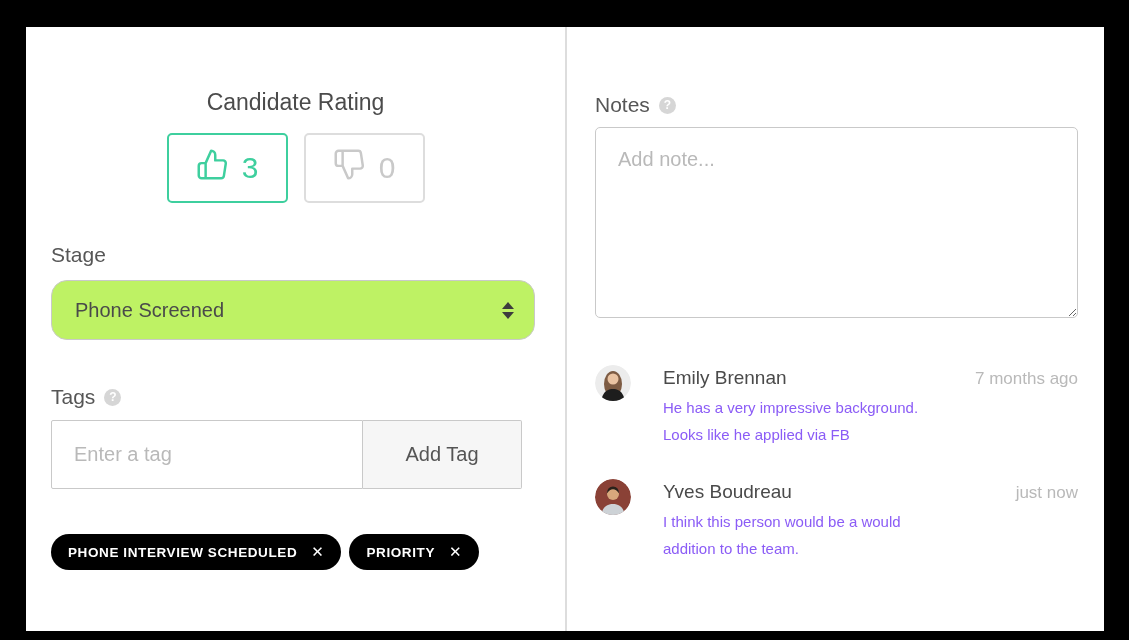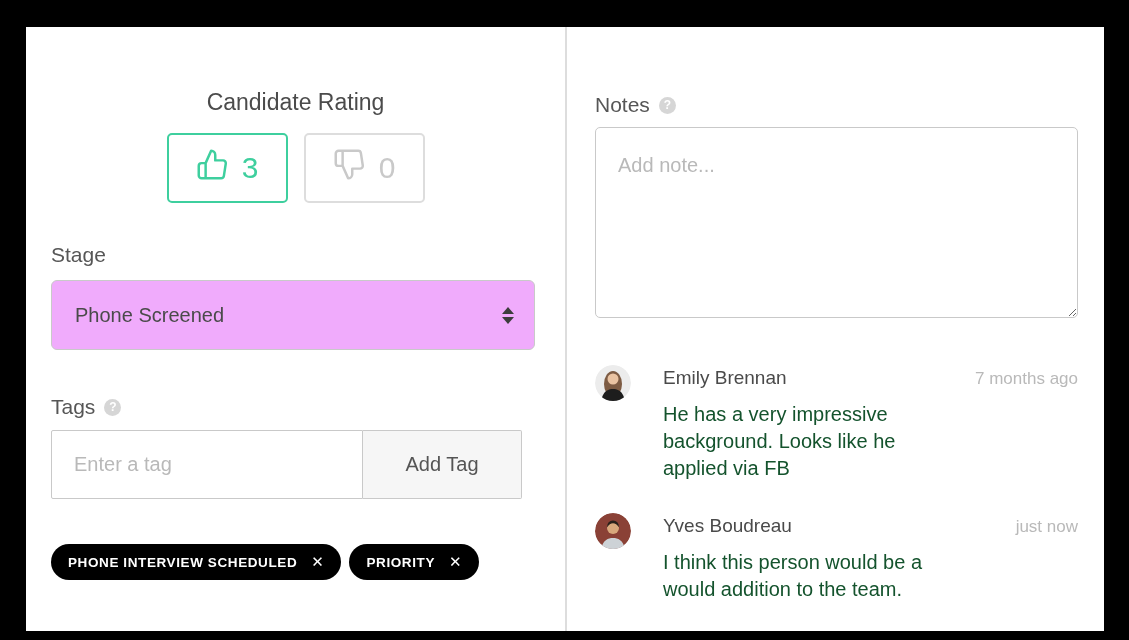--- a/index.html
+++ b/index.html
@@ -53,29 +53,29 @@
 
   .field-label {
     font-size: 21px;
     color: #565656;
     line-height: 24px;
     display: flex; align-items: center; text-align: center;
   }
   .stage-label { margin-top: 40px; }
   .select-box {
     margin-top: 13px;
-    width: 484px; height: 70px;
-    border: 1px solid #c9c9c9;
-    border-radius: 6px;
+    width: 484px; height: 60px;
+    border: 1px solid #c9c9c9;
+    border-radius: 16px;
     display: flex; align-items: center;
     padding: 0 20px 0 23px;
     font-size: 20px;
     color: #4a4a4a;
     cursor: pointer;
-    background: #f0abfc;
+    background: #bef264;
   }
   .select-value { flex: 1; }
   .select-arrows { display: flex; flex-direction: column; gap: 3px; align-items: center; }
   .tri-up { width: 0; height: 0; border-left: 6px solid transparent; border-right: 6px solid transparent; border-bottom: 7px solid #3d3d3d; }
   .tri-down { width: 0; height: 0; border-left: 6px solid transparent; border-right: 6px solid transparent; border-top: 7px solid #3d3d3d; }
 
   .tags-label { margin-top: 45px; }
   .help-icon {
     display: inline-flex; align-items: center; justify-content: center;
     width: 17px; height: 17px;
@@ -125,42 +125,42 @@
   }
   .pill-remove { margin-left: 14px; font-size: 15px; font-weight: bold; cursor: pointer; }
 
   
   .notes-label { margin-top: 66px; }
   .note-textarea {
     margin-top: 10px;
     width: 483px; height: 191px;
     border: 1px solid #c9c9c9;
     border-radius: 5px;
-    padding: 26px 22px;
+    padding: 20px 22px;
     font-size: 20px;
     color: #4a4a4a;
     font-family: "Liberation Sans", "DejaVu Sans", sans-serif;
     resize: both;
     outline: none;
     display: block;
   }
   .note-textarea::placeholder { color: #b9b9b9; }
 
   .note { display: flex; gap: 32px; }
   .note-1 { margin-top: 47px; }
   .note-2 { margin-top: 31px; }
   .avatar { width: 36px; height: 36px; border-radius: 50%; overflow: hidden; flex: none; }
   .note-content { flex: 1; }
   .note-header { display: flex; align-items: baseline; }
   .note-author { font-size: 19px; color: #4a4a4a; line-height: 26px; }
   .note-time { margin-left: auto; font-size: 17px; color: #b9b9b9; }
   .note-text {
-    margin-top: 10px;
-    font-size: 20px;
-    color: #14532d;
+    margin-top: 3px;
+    font-size: 15px;
+    color: #8b5cf6;
     line-height: 27px;
     max-width: 280px;
   }
 </style>
 </head>
 <body>
 
 <div class="canvas">
 
   <div class="left-panel">

